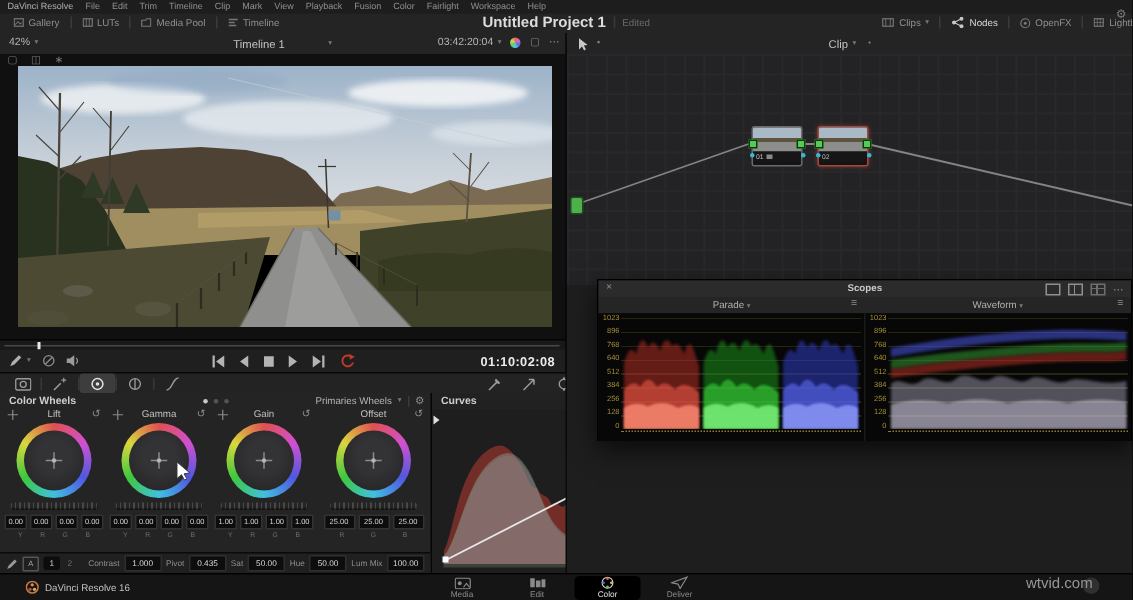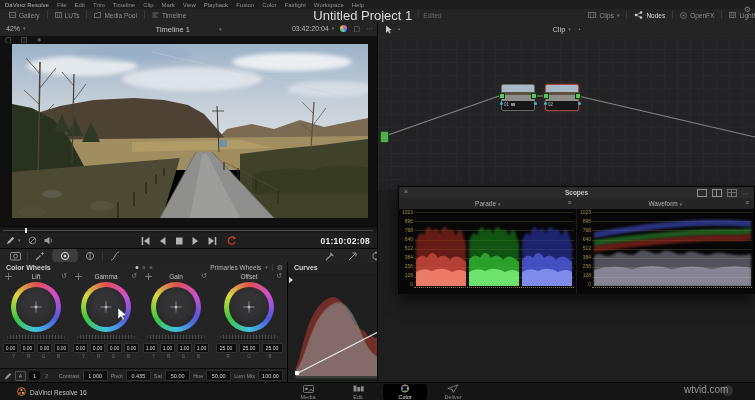--- a/index.html
+++ b/index.html
@@ -9,21 +9,21 @@
   
   .menubar{position:absolute;left:0;top:0;width:755px;height:9px;background:#1d1d1d;display:flex;align-items:center;gap:8px;padding-left:5px;font-size:6px;color:#8f8f8f;white-space:nowrap;}
   .menubar span:first-child{color:#b0b0b0;}
   
   .toolbar{position:absolute;left:0;top:9px;width:755px;height:13px;background:#242424;border-bottom:1px solid #070707;}
   .tbgrp{position:absolute;top:0;height:12px;display:flex;align-items:center;}
   .tbbtn{display:flex;align-items:center;gap:3px;padding:0 7px;font-size:6.5px;color:#8f8f8f;height:12px;}
   .tbbtn svg{flex:none;}
   .tbsep{width:1px;height:8px;background:#3a3a3a;}
   .tbcenter{position:absolute;left:50%;top:0;height:12px;transform:translateX(-50%);display:flex;align-items:center;gap:5px;}
-  .ptitle{font-size:13px;font-weight:normal;color:#dcdcdc;white-space:nowrap;}
+  .ptitle{font-size:10px;font-weight:bold;color:#dcdcdc;white-space:nowrap;}
   .pstatus{font-size:6.5px;color:#6a6a6a;}
   .caret{font-size:5px;color:#777;line-height:1;}
   
   .vheadL{position:absolute;left:0;top:22px;width:377px;height:14px;background:#242424;border-bottom:1px solid #0b0b0b;border-right:1px solid #000;}
   .vheadR{position:absolute;left:378px;top:22px;width:377px;height:14px;background:#242424;border-bottom:1px solid #0b0b0b;}
   .small-label{font-size:7px;color:#b4b4b4;}
   .hflex{display:flex;align-items:center;gap:3px;}
   .wheelmini{width:7px;height:7px;border-radius:50%;background:conic-gradient(#e06a5a,#d06ad0,#5a6ae0,#5ac8e0,#5ad05a,#e0d05a,#e06a5a);display:inline-block;}
   .gicon{font-size:7px;color:#8a8a8a;line-height:1;}
   

